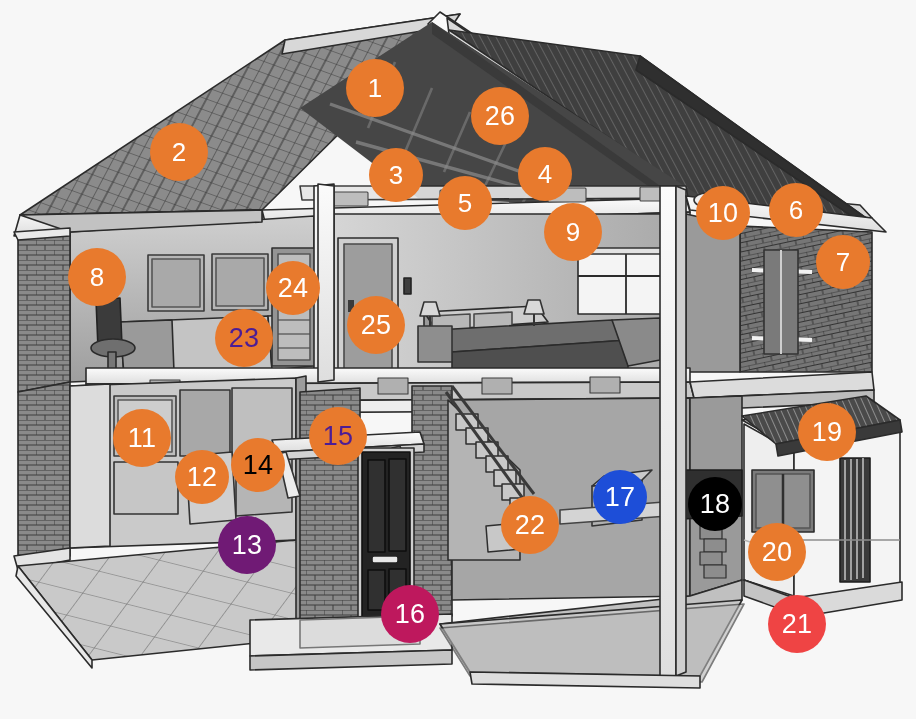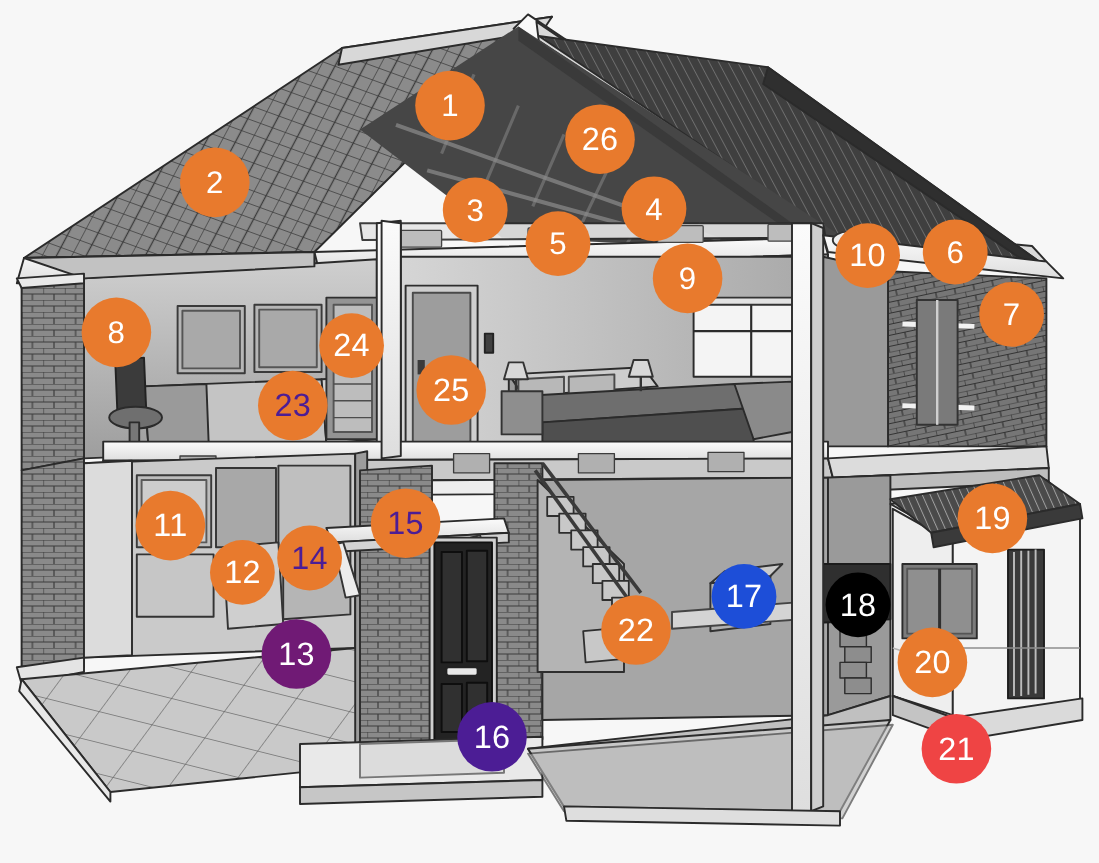--- a/index.html
+++ b/index.html
@@ -345,23 +345,23 @@
       <div class="hotspot w1" style="left: 518px; top: 147px; width: 54px; height: 54px; background: rgb(232, 122, 45); color: rgb(255, 255, 255);">4</div>
       <div class="hotspot w1" style="left: 438px; top: 176px; width: 54px; height: 54px; background: rgb(232, 122, 45); color: rgb(255, 255, 255);">5</div>
       <div class="hotspot w1" style="left: 769px; top: 183px; width: 54px; height: 54px; background: rgb(232, 122, 45); color: rgb(255, 255, 255);">6</div>
       <div class="hotspot w1" style="left: 816px; top: 235px; width: 54px; height: 54px; background: rgb(232, 122, 45); color: rgb(255, 255, 255);">7</div>
       <div class="hotspot w1" style="left: 68px; top: 248px; width: 58px; height: 58px; background: rgb(232, 122, 45); color: rgb(255, 255, 255);">8</div>
       <div class="hotspot w1" style="left: 544px; top: 203px; width: 58px; height: 58px; background: rgb(232, 122, 45); color: rgb(255, 255, 255);">9</div>
       <div class="hotspot w2" style="left: 696px; top: 186px; width: 54px; height: 54px; background: rgb(232, 122, 45); color: rgb(255, 255, 255);">10</div>
       <div class="hotspot w2" style="left: 113px; top: 409px; width: 58px; height: 58px; background: rgb(232, 122, 45); color: rgb(255, 255, 255);">11</div>
       <div class="hotspot w2" style="left: 175px; top: 450px; width: 54px; height: 54px; background: rgb(232, 122, 45); color: rgb(255, 255, 255);">12</div>
       <div class="hotspot w2" style="left: 218px; top: 516px; width: 58px; height: 58px; background: #701a75; color: rgb(255, 255, 255);">13</div>
-      <div class="hotspot w2" style="left: 231px; top: 438px; width: 54px; height: 54px; background: rgb(232, 122, 45); color: #4c1d95;">14</div>
+      <div class="hotspot w2" style="left: 231px; top: 438px; width: 54px; height: 54px; background: rgb(232, 122, 45); color: #000000;">14</div>
       <div class="hotspot w2" style="left: 309px; top: 407px; width: 58px; height: 58px; background: rgb(232, 122, 45); color: #4c1d95;">15</div>
-      <div class="hotspot w2" style="left: 381px; top: 585px; width: 58px; height: 58px; background: #4c1d95; color: rgb(255, 255, 255);">16</div>
+      <div class="hotspot w2" style="left: 381px; top: 585px; width: 58px; height: 58px; background: #be185d; color: rgb(255, 255, 255);">16</div>
       <div class="hotspot w2" style="left: 593px; top: 470px; width: 54px; height: 54px; background: #1d4ed8; color: rgb(255, 255, 255);">17</div>
       <div class="hotspot w2" style="left: 688px; top: 477px; width: 54px; height: 54px; background: #000000; color: rgb(255, 255, 255);">18</div>
       <div class="hotspot w2" style="left: 798px; top: 403px; width: 58px; height: 58px; background: rgb(232, 122, 45); color: rgb(255, 255, 255); text-align: center;">19</div>
       <div class="hotspot w2" style="left: 748px; top: 523px; width: 58px; height: 58px; background: rgb(232, 122, 45); color: rgb(255, 255, 255);">20</div>
       <div class="hotspot w2" style="left: 768px; top: 595px; width: 58px; height: 58px; background: #ef4444; color: rgb(255, 255, 255);">21</div>
       <div class="hotspot w2" style="left: 501px; top: 496px; width: 58px; height: 58px; background: rgb(232, 122, 45); color: rgb(255, 255, 255);">22</div>
       <div class="hotspot w2" style="left: 215px; top: 309px; width: 58px; height: 58px; background: rgb(232, 122, 45); color: #4c1d95;">23</div>
       <div class="hotspot w2" style="left: 266px; top: 261px; width: 54px; height: 54px; background: rgb(232, 122, 45); color: rgb(255, 255, 255);">24</div>
       <div class="hotspot w2" style="left: 347px; top: 296px; width: 58px; height: 58px; background: rgb(232, 122, 45); color: rgb(255, 255, 255);">25</div>
       <div class="hotspot w2" style="left: 471px; top: 87px; width: 58px; height: 58px; background: rgb(232, 122, 45); color: rgb(255, 255, 255);">26</div>

